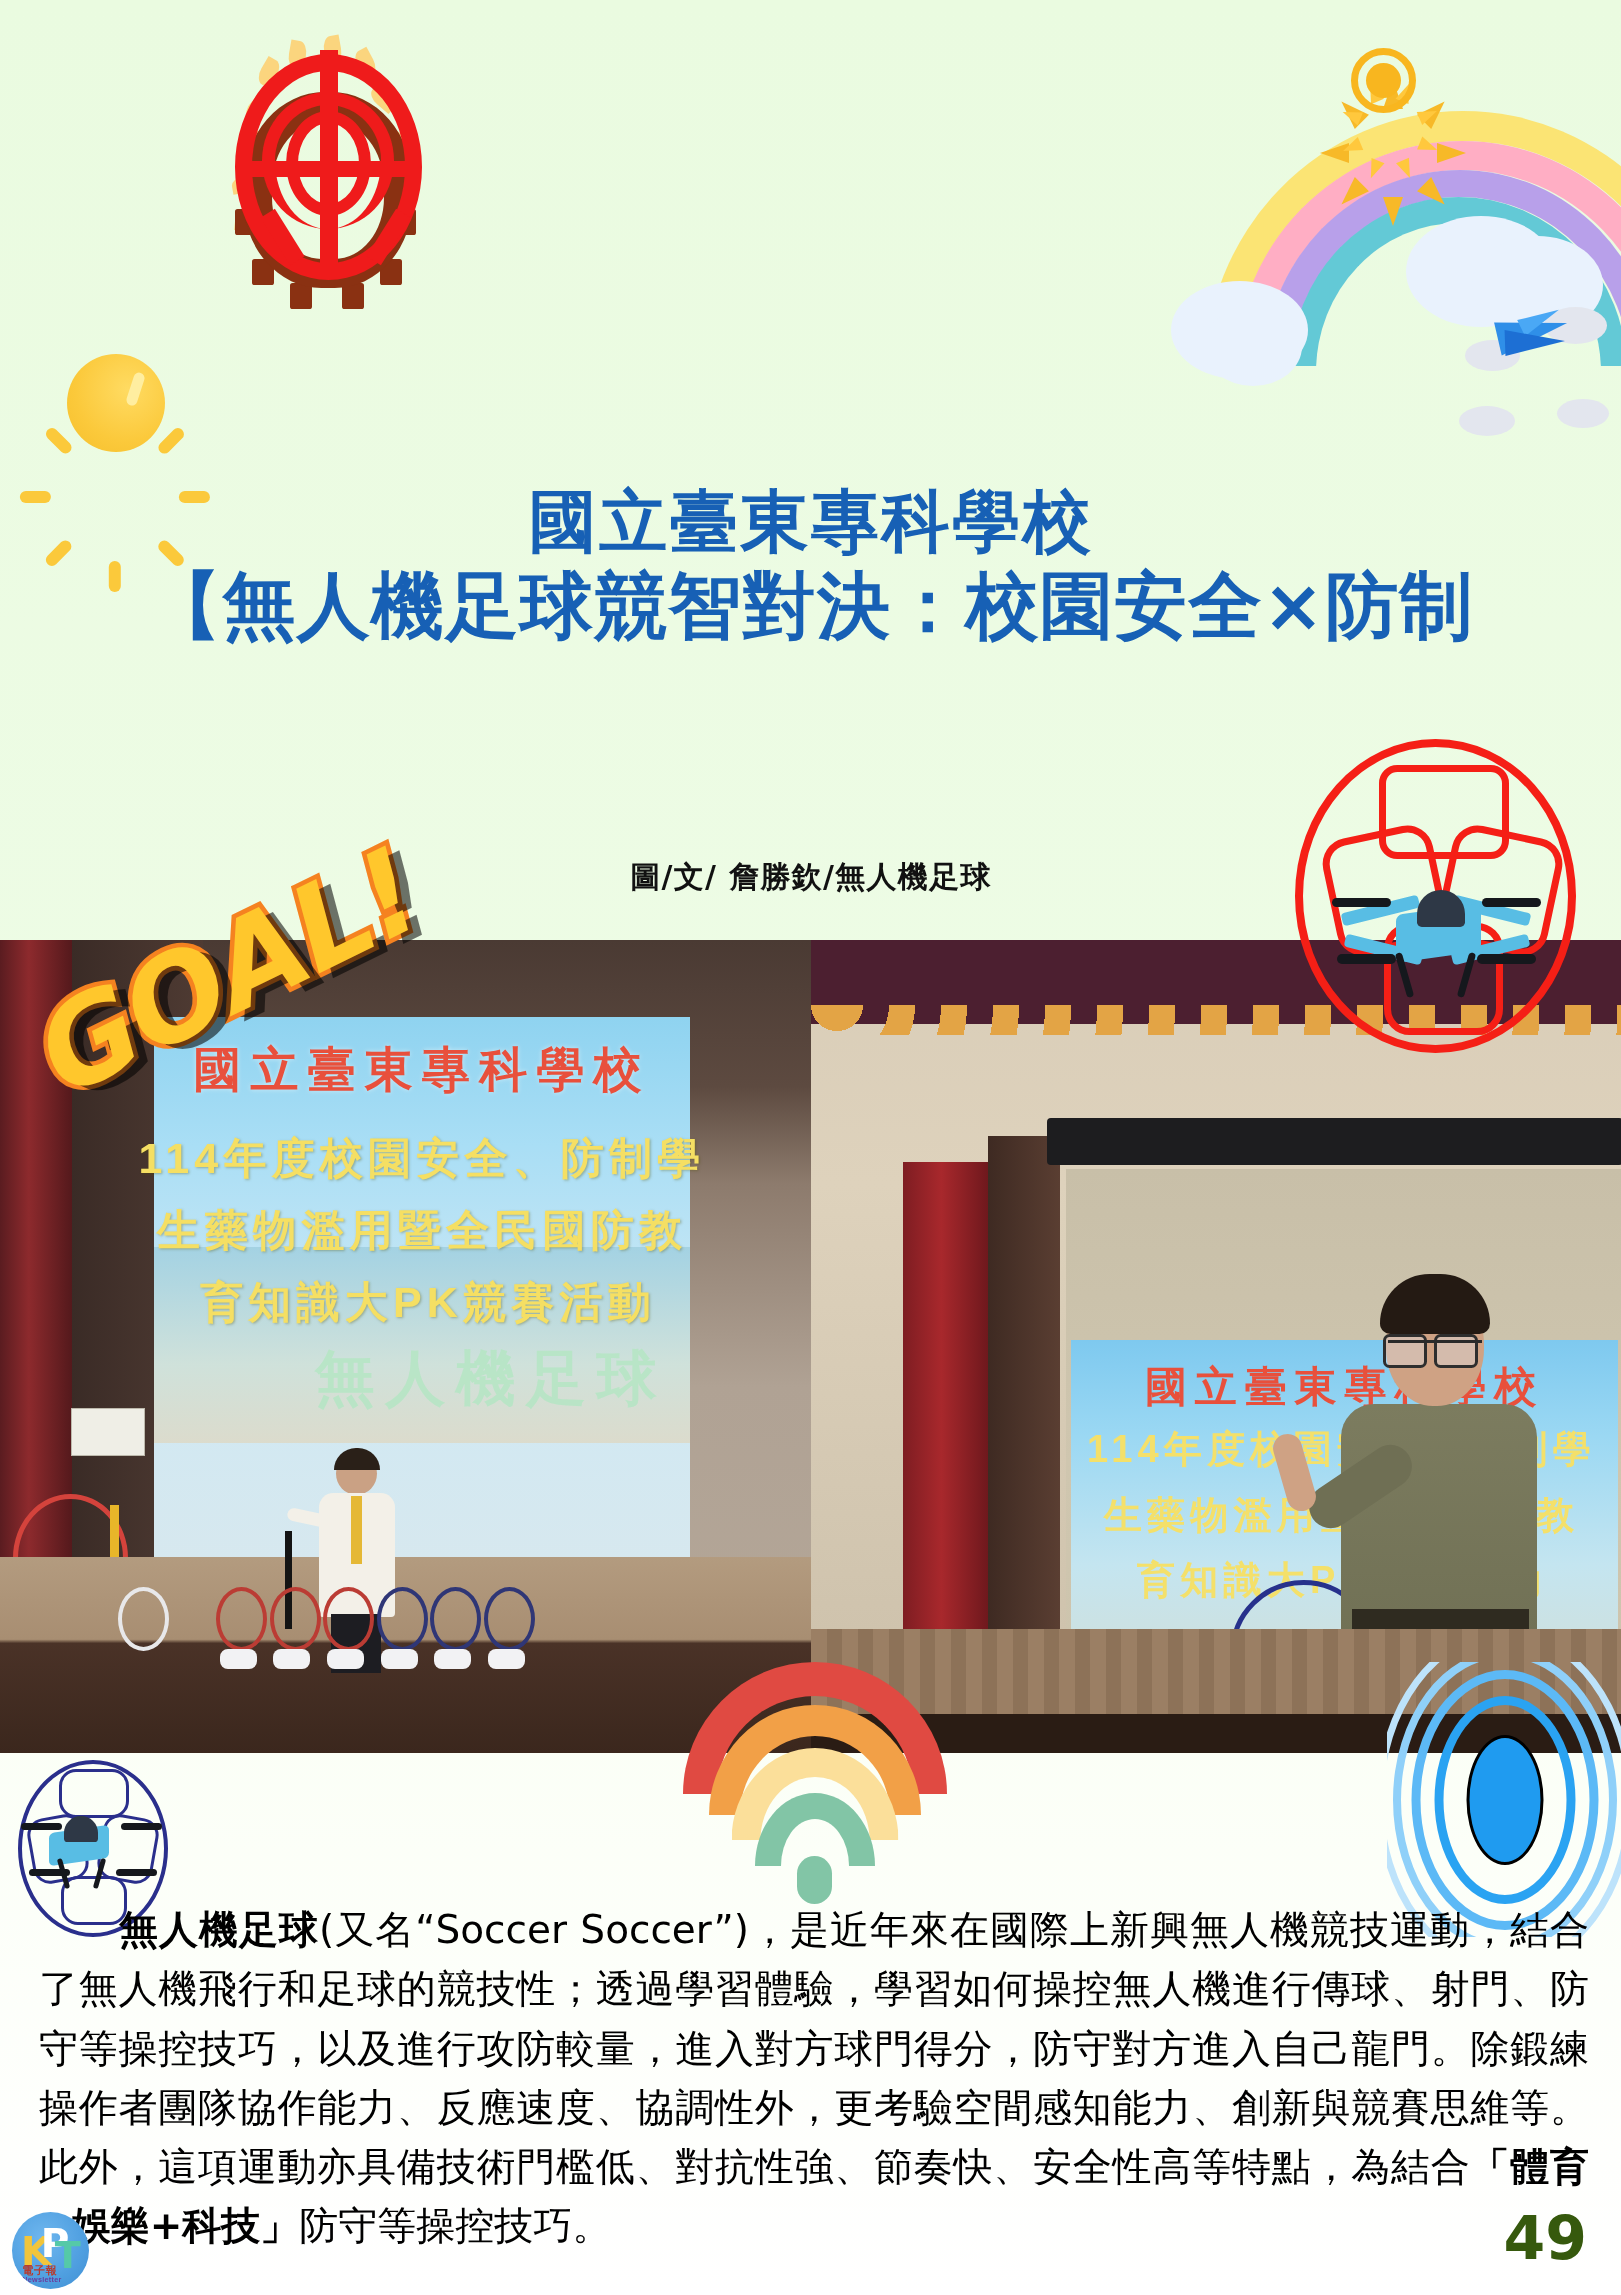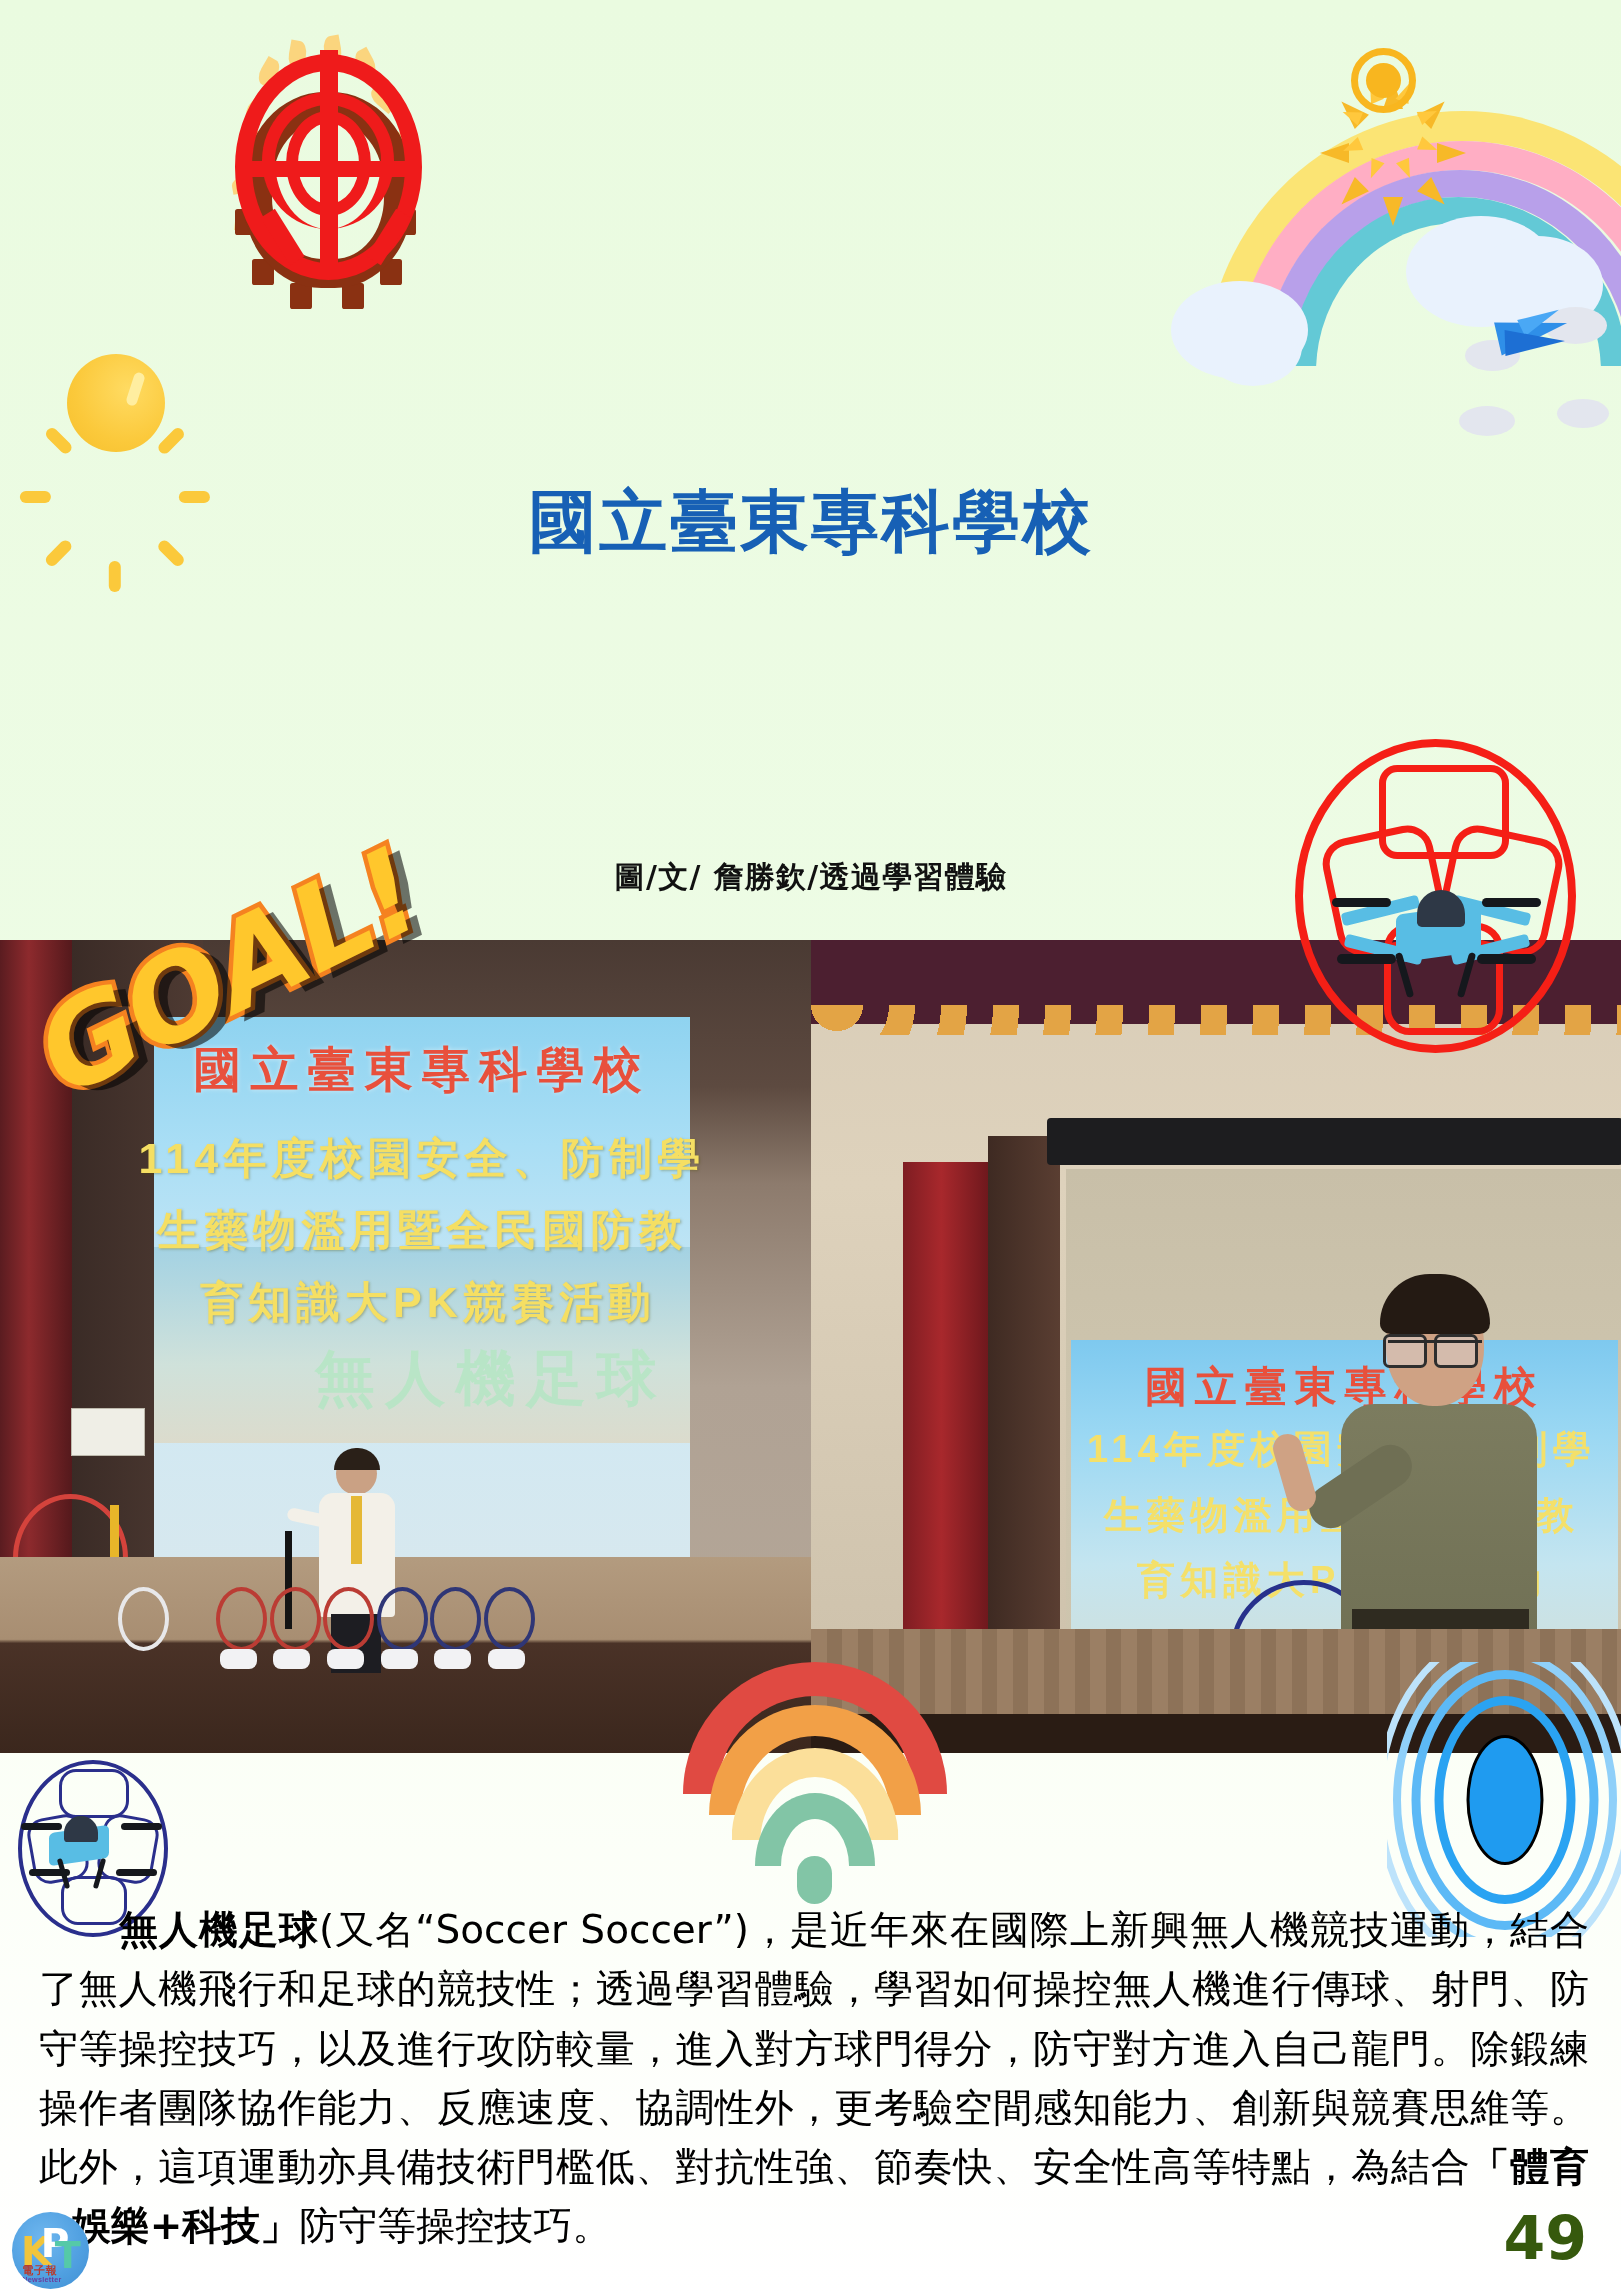--- a/index.html
+++ b/index.html
@@ -297,22 +297,23 @@
     <div class="ray ray2" style="transform:rotate(247deg)"></div>
     <div class="ray ray2" style="transform:rotate(292deg)"></div>
     <div class="ray ray2" style="transform:rotate(337deg)"></div>
     <div class="core"></div>
     <div class="core2"></div>
   </div>
 
 
   <div class="headline">
     <div class="hl1">國立臺東專科學校</div>
-  </div>
-  <div class="byline">圖/文/ 詹勝欽/透過學習體驗</div>
+    <div class="hl2">【無人機足球競智對決：校園安全×防制</div>
+  </div>
+  <div class="byline">圖/文/ 詹勝欽/無人機足球</div>
 
   <div class="photos">
 
     <div class="photo">
       <div class="lp-bgwall"></div>
       <div class="lp-curtain"></div>
       <div class="lp-darkcol"></div>
       <div class="lp-screen"></div>
       <div class="lp-bld"></div>
       <div class="lp-slideT1">國立臺東專科學校</div>

